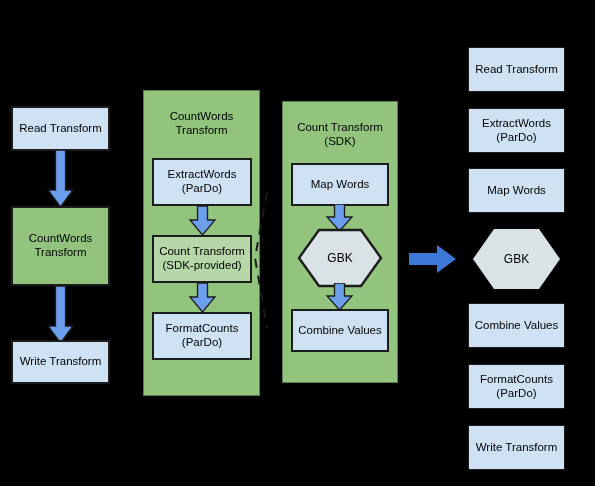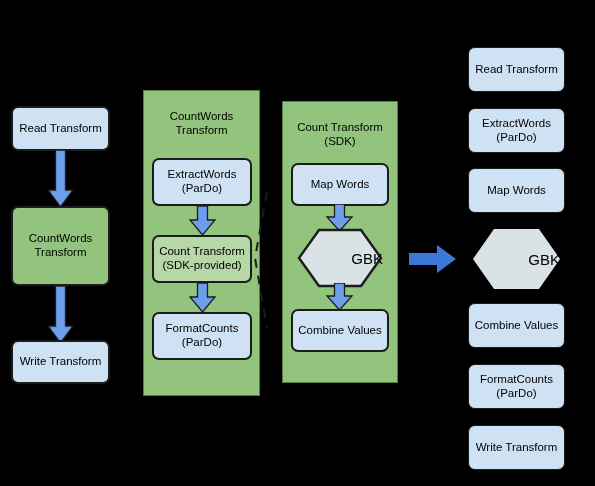--- a/index.html
+++ b/index.html
@@ -21,21 +21,20 @@
     position: absolute;
     box-sizing: border-box;
     display: flex;
     align-items: center;
     justify-content: center;
     text-align: center;
     line-height: 1.18;
     color: #000000;
     white-space: pre-line;
     font-size: 11.5px;
-    border-radius: 7px;
   }
 
   .box-blue {
     background: #cfe2f3;
     border: 2px solid #1c1c1c;
   }
   .box-blue-thin {
     background: #cfe2f3;
     border: 1px solid #1c1c1c;
   }
@@ -69,22 +68,22 @@
   
   .hex-wrap {
     position: absolute;
   }
   .hex-wrap svg { display: block; }
   .hex-label {
     position: absolute;
     left: 0; right: 0;
     top: 50%;
     transform: translateY(-50%);
-    text-align: right;
-    font-size: 15px;
+    text-align: center;
+    font-size: 12px;
     color: #000000;
     pointer-events: none;
   }
 
   
   .arrow-down { position: absolute; }
   .arrow-down svg { display: block; }
   .arrow-right { position: absolute; }
   .arrow-right svg { display: block; }
 

